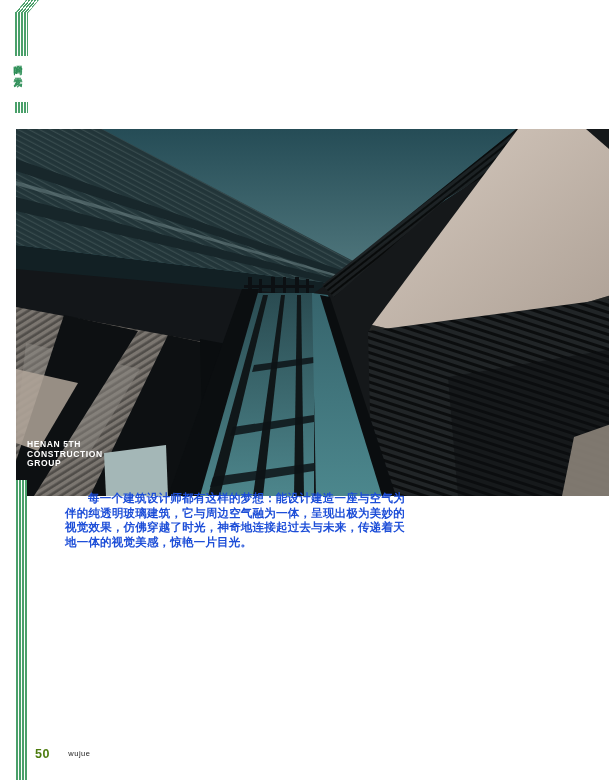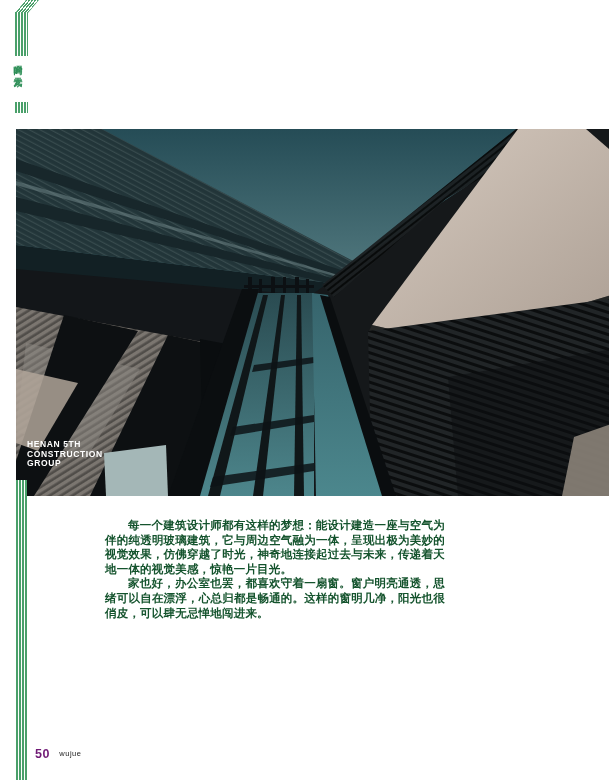--- a/index.html
+++ b/index.html
@@ -17,28 +17,28 @@
     writing-mode:vertical-rl;text-orientation:upright;
     color:#2f8f58;font-size:9px;font-weight:700;letter-spacing:1px;line-height:13px;}
 
   
   .photo{position:absolute;left:0;top:113px;width:609px;height:367px;margin:0;padding:16px;}
   .photo svg{display:block;width:609px;height:367px;}
   .caption{position:absolute;left:27px;top:327px;color:#ffffff;font-weight:700;
     font-size:8.5px;line-height:9.5px;letter-spacing:0.6px;}
 
   
-  .article{position:absolute;left:65px;top:518px;width:340px;color:#14532d;margin-left:40px;}
+  .article{position:absolute;left:65px;top:491px;width:340px;color:#1d4ed8;}
   .article p{margin:0;font-size:11.5px;line-height:14.6px;font-weight:600;
     text-align:justify;text-indent:2em;letter-spacing:0.2px;}
 
   
   .footer{position:absolute;left:35px;top:744px;}
-  .page-num{font-size:12.5px;font-weight:600;color:#701a75;letter-spacing:0.5px;margin-top:33px;}
-  .brand{font-size:7.5px;color:#222;letter-spacing:0.5px;margin-left:5px;vertical-align:2px;}
+  .page-num{font-size:12.5px;font-weight:600;color:#4d7c0f;letter-spacing:0.5px;margin-top:33px;}
+  .brand{font-size:7.5px;color:#222;letter-spacing:0.5px;margin-left:14px;vertical-align:2px;}
 </style>
 </head>
 <body>
 
 <div class="page">
 
   <div class="ribbon-bend stripes"></div>
   <div class="ribbon-top stripes"></div>
   <div class="section-label">瞬间／元素</div>
   <div class="ribbon-mid stripes"></div>
@@ -141,21 +141,20 @@
       <div>HENAN 5TH</div>
       <div>CONSTRUCTION</div>
       <div>GROUP</div>
     </div>
   </figure>
 
   <div class="ribbon-bottom stripes"></div>
 
   <main class="article">
     <p>每一个建筑设计师都有这样的梦想：能设计建造一座与空气为伴的纯透明玻璃建筑，它与周边空气融为一体，呈现出极为美妙的视觉效果，仿佛穿越了时光，神奇地连接起过去与未来，传递着天地一体的视觉美感，惊艳一片目光。</p>
-    <p>家也好，办公室也罢，都喜欢守着一扇窗。窗户明亮通透，思绪可以自在漂浮，心总归都是畅通的。这样的窗明几净，阳光也很俏皮，可以肆无忌惮地闯进来。</p>
   </main>
 
   <footer class="footer">
     <span class="page-num">50</span>
     <span class="brand">wujue</span>
   </footer>
 
 </div>
 
 </body></html>

